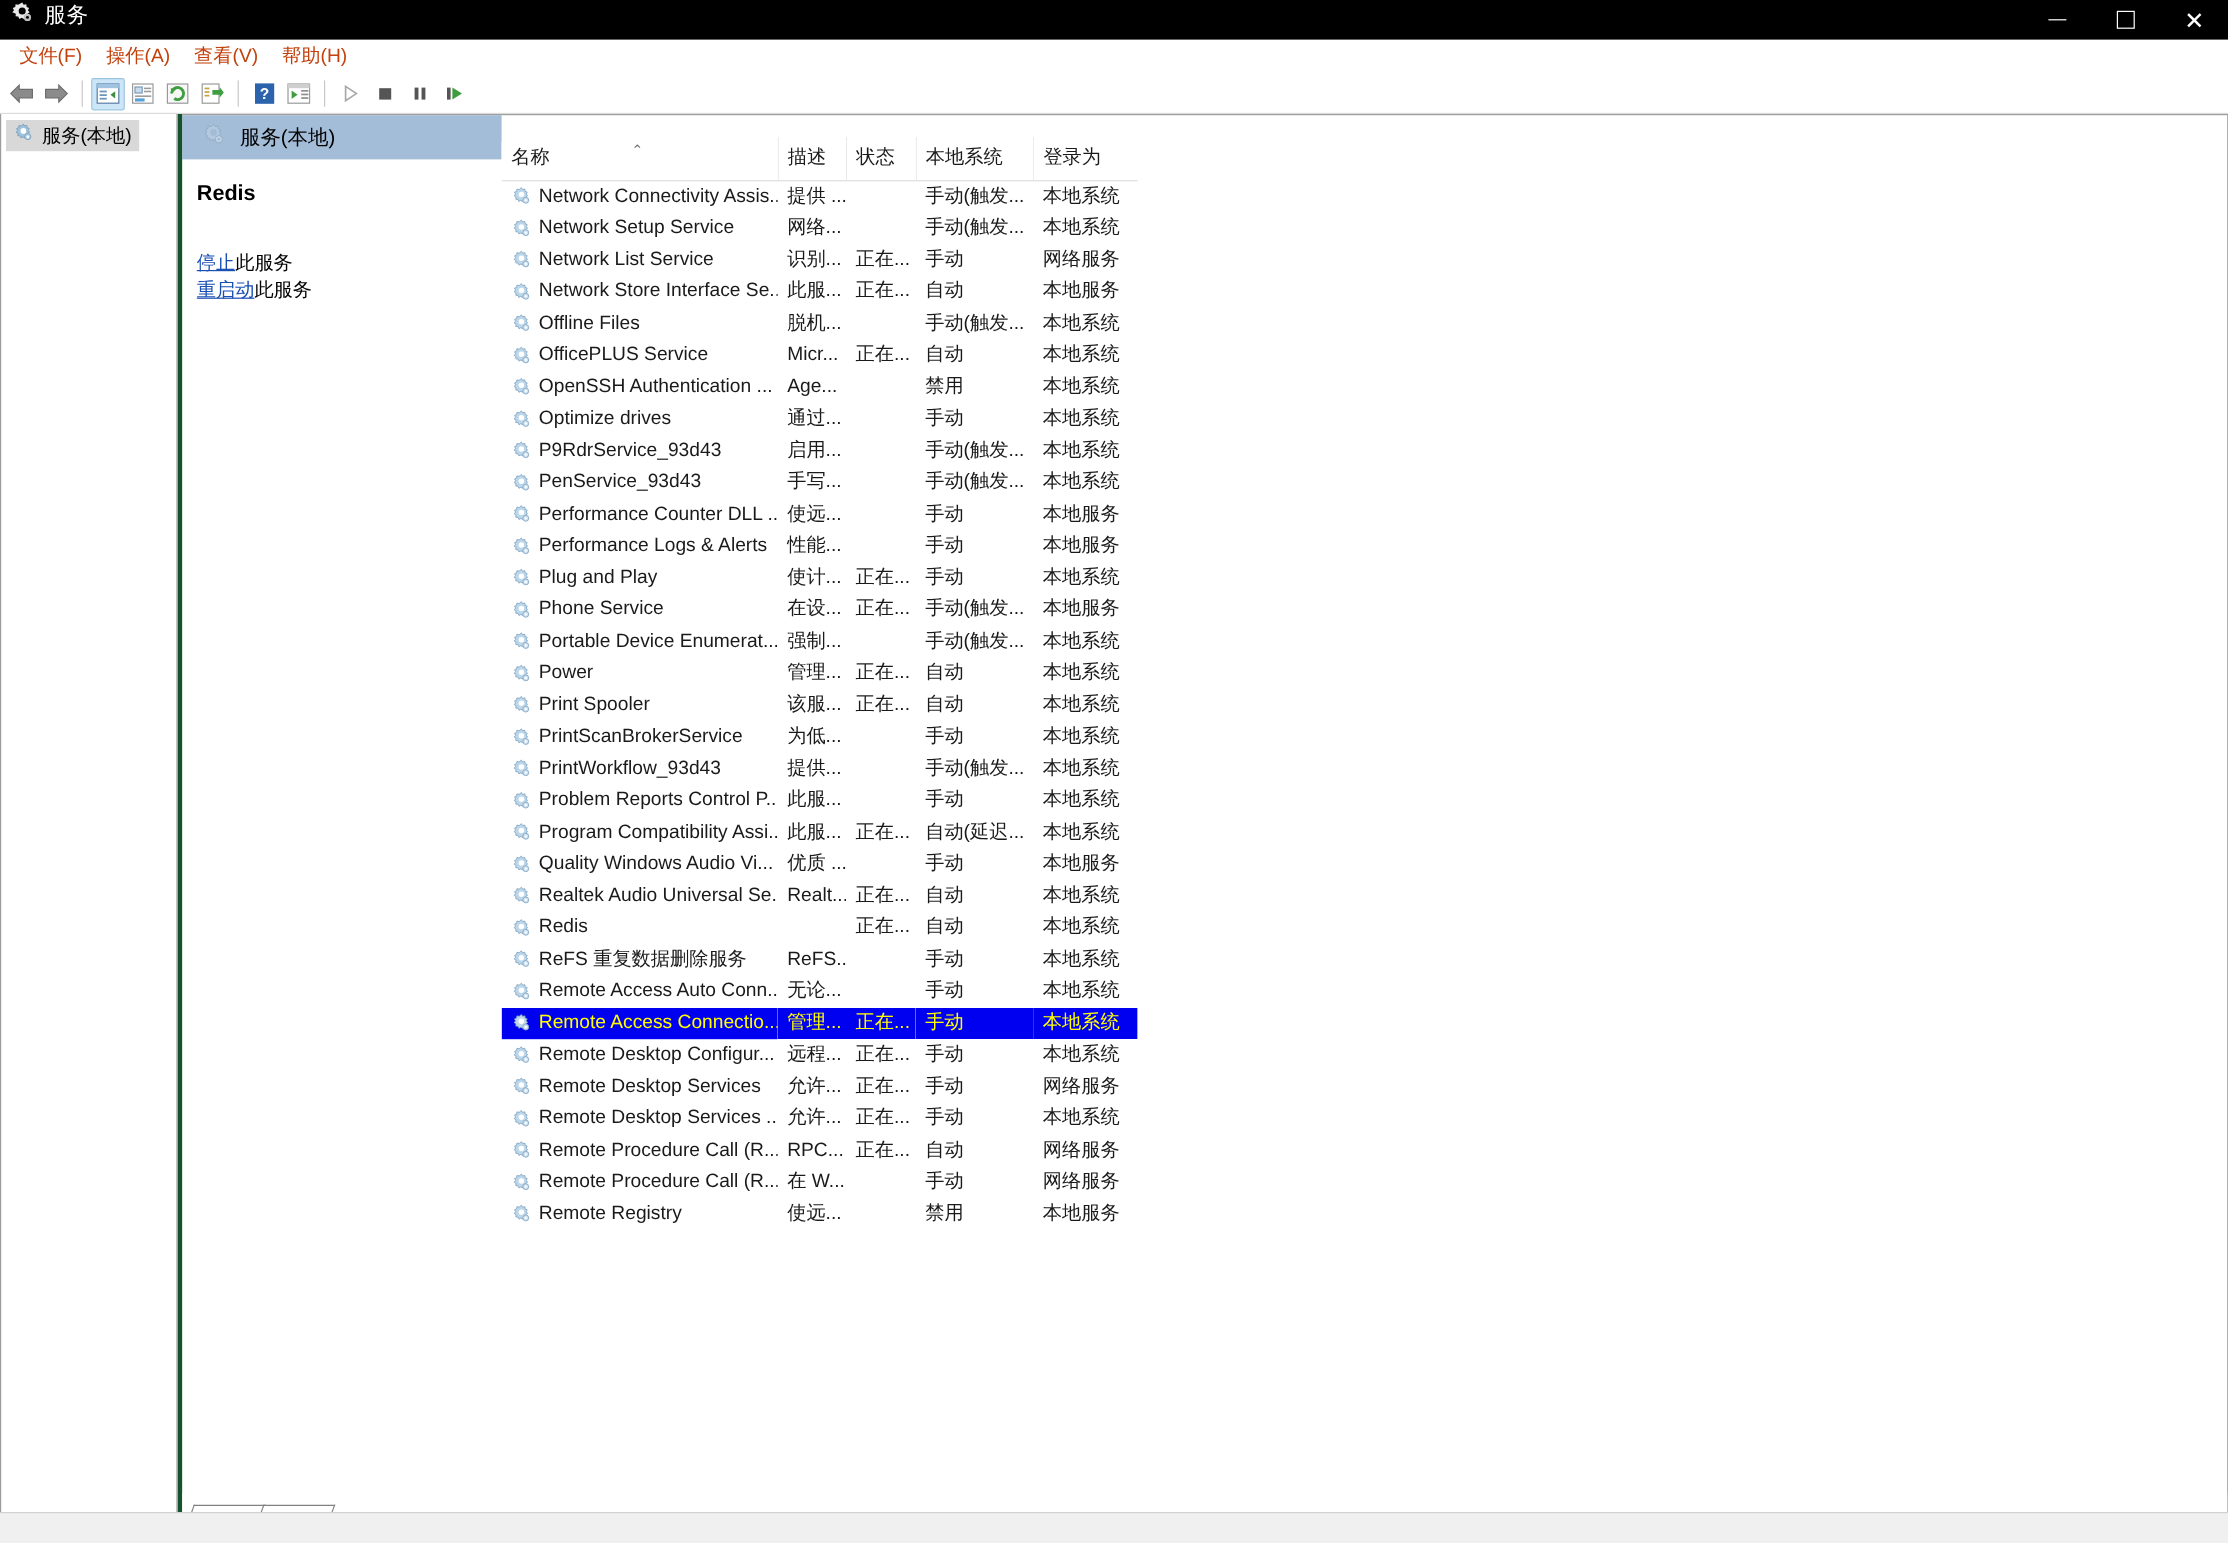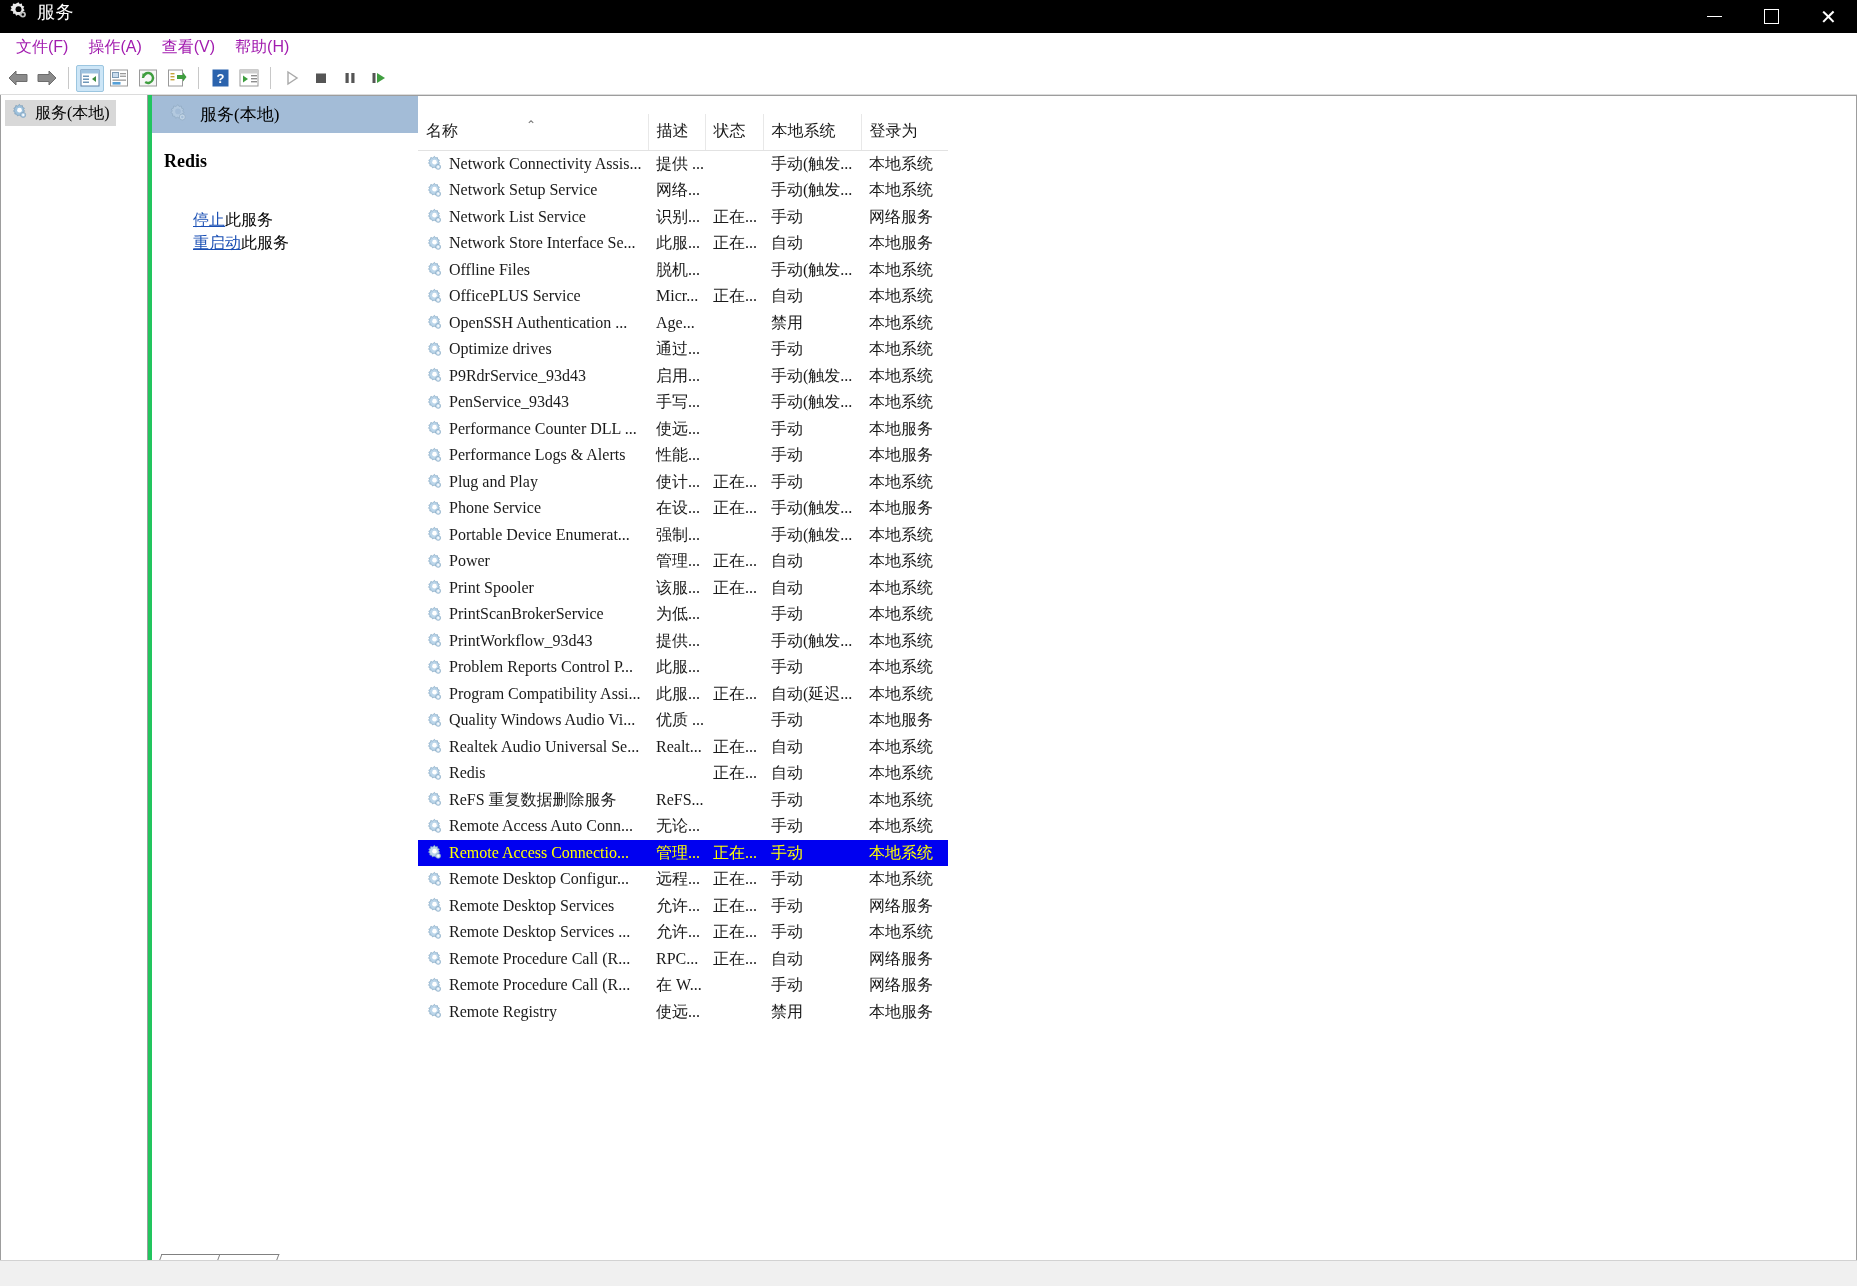--- a/index.html
+++ b/index.html
@@ -43,21 +43,21 @@
   #menubar {
     height: 29px;
     background: #ffffff;
     display: flex;
     align-items: center;
     padding-left: 6px;
     border-bottom: 1px solid #ffffff;
   }
   .menu-item {
     font-size: 16px;
-    color: #a21caf;
+    color: #c2410c;
     padding: 3px 10px;
     white-space: nowrap;
   }
 
   
   #toolbar {
     height: 33px;
     background: #ffffff;
     display: flex;
     align-items: center;
@@ -72,23 +72,22 @@
   }
   .tb-btn.active { background: #cde6f7; border: 1px solid #9cc6e0; border-radius: 2px; }
   .tb-sep { width: 1px; height: 22px; background: #c8c8c8; margin: 0 6px; }
 
   
   #main {
     position: absolute;
     top: 95px; left: 0;
     width: 1857px;
     height: 1191px;
-    background: #22c55e;
+    background: #14532d;
     display: flex;
-    font-family: Liberation Serif, serif;
   }
 
   
   #treepane {
     width: 148px;
     border: 1px solid #9d9d9d;
     border-top: none;
     margin-left: 0;
     background: #ffffff;
     flex: 0 0 148px;
@@ -134,21 +133,21 @@
 
   #detail-body {
     position: absolute;
     left: 0; top: 37px;
     width: 266px;
     bottom: 0;
     background: #ffffff;
     padding: 18px 0 0 12px;
   }
   #svc-title { font-size: 18px; font-weight: bold; color: #000; }
-  #svc-links { margin-top: 36px; font-size: 16px; line-height: 23px; color: #000; margin-left: 29px; }
+  #svc-links { margin-top: 36px; font-size: 16px; line-height: 23px; color: #000; }
   #svc-links a { color: #1a4fb4; text-decoration: underline; cursor: pointer; }
 
   
   #listview {
     position: absolute;
     left: 266px; top: 18px;
     width: 530px;
     bottom: 42px;
     background: #ffffff;
     border-top-left-radius: 5px;

